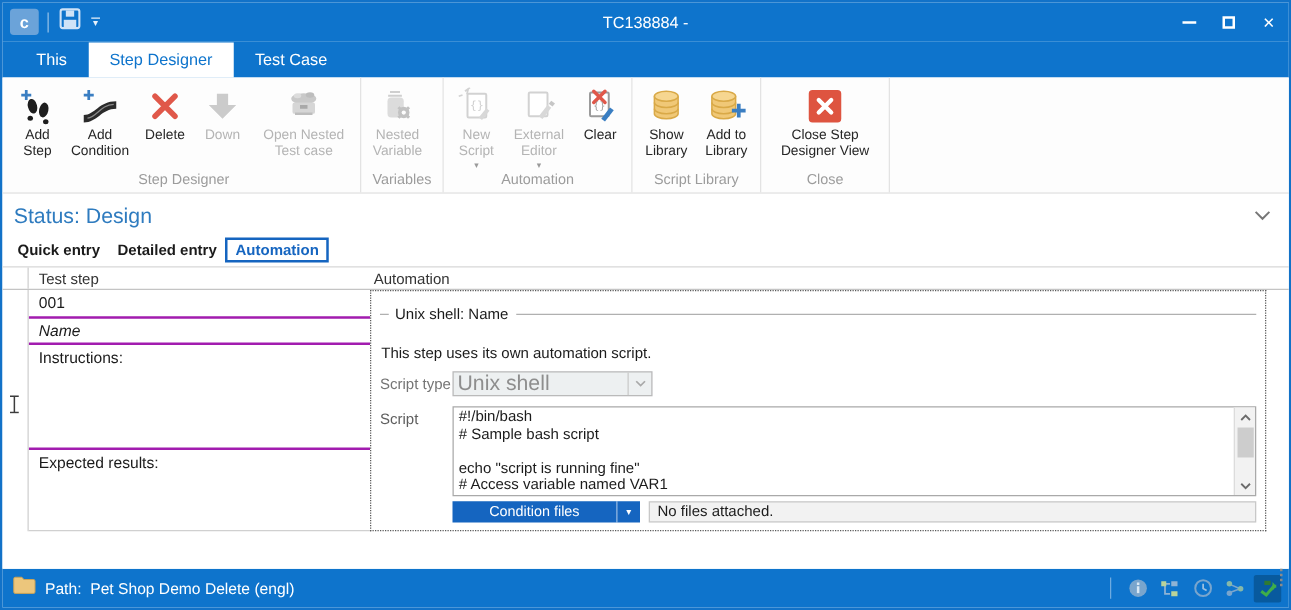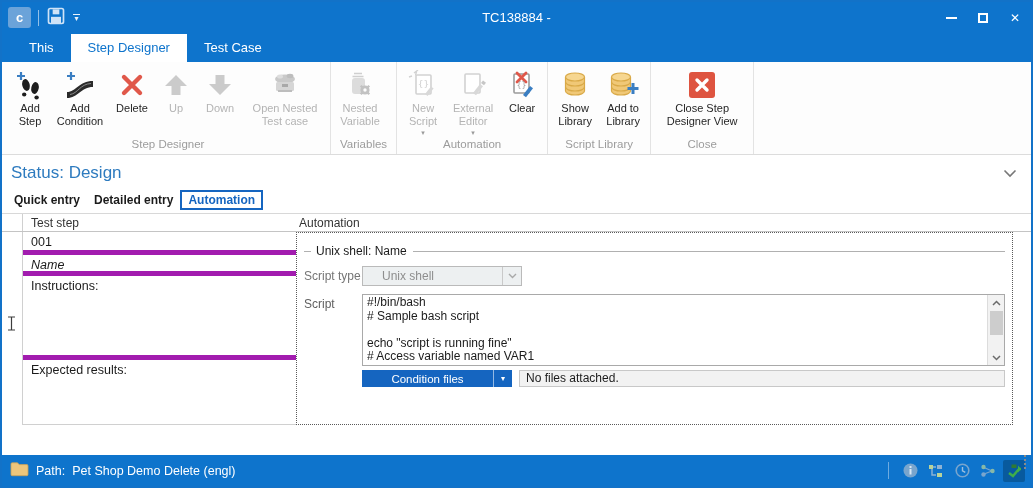--- a/index.html
+++ b/index.html
@@ -48,35 +48,35 @@
   .tablearea { margin-top:3px; }
   .thead { display:flex; height:19px; border-top:1px solid #d8d8d8; border-bottom:1px solid #c4c4c4; font-size:12px; color:#333; }
   .gutterh { width:21px; border-right:1px solid #d0d0d0; }
   .th.ts { width:273px; padding-left:8px; line-height:18px; }
   .th.au { flex:1; padding-left:3px; line-height:18px; margin-right:18px; }
 
   .tbody { display:flex; height:193px; }
   .gutter { width:21px; border-right:1px solid #d0d0d0; position:relative; }
   .ibeam { position:absolute; left:5px; top:84px; }
   .tscol { width:273px; display:flex; flex-direction:column; border-bottom:1px solid #d0d0d0; }
-  .trow { border-bottom:5px solid #a21caf; font-size:12.5px; color:#1b1b1b; padding:3px 0 0 8px; }
+  .trow { border-bottom:2px solid #a21caf; font-size:12.5px; color:#1b1b1b; padding:3px 0 0 8px; }
   .trow.noline { border-bottom:none; }
   .r1{height:23px;} .r2{height:21px;font-style:italic;} .r3{height:21px;} .r4{height:63px;} .r5{height:21px;} .r6{flex:1; border-bottom:none;}
 
   .aucol { flex:1; margin-right:18px; border:1px dotted #5a5a5a; position:relative; background:#fff; padding:4px 7px 0 7px; }
   .gbhead { display:flex; align-items:center; margin-top:7px; }
   .gline { height:1px; background:#b0b0b0; }
   .gline.s { width:7px; margin-right:5px; }
   .gline.f { flex:1; margin-left:6px; }
   .gbt { font-size:12px; color:#1b1b1b; }
   .desc { font-size:12px; color:#1b1b1b; margin:17px 0 0 1px; }
   .frow { display:flex; margin-top:8px; align-items:flex-start; }
   .flbl { width:58px; flex:none; font-size:12px; color:#757575; padding-top:3px; }
   .combo { width:160px; height:20px; background:#edf0f1; border:1px solid #bababa; display:flex; align-items:center; }
-  .cval { flex:1; font-size:12px; color:#8e8e8e; padding-left:19px; }
+  .cval { flex:1; font-size:17px; color:#8e8e8e; padding-left:3px; }
   .carr { width:19px; height:18px; border-left:1px solid #c9c9c9; display:flex; align-items:center; justify-content:center; color:#a9a9a9; font-size:9px; }
   .scriptbox { flex:1; height:72px; border:1px solid #a9a9a9; display:flex; background:#fff; }
   .scripttext { flex:1; font-size:12px; line-height:13.5px; color:#1b1b1b; padding:1px 4px; white-space:pre; overflow:hidden; }
   .vscroll { width:17px; background:#f2f2f2; border-left:1px solid #dcdcdc; display:flex; flex-direction:column; align-items:center; }
   .sarr { height:15px; display:flex; align-items:center; justify-content:center; width:100%; }
   .strack { flex:1; width:100%; display:flex; justify-content:center; }
   .sthumb { width:13px; height:24px; background:#cdcdcd; margin-top:1px; }
   .frow.files { margin-top:4px; }
   .afbtn { width:150px; height:17px; background:#1565c0; color:#fff; display:flex; align-items:center; font-size:11.5px; }
   .afbtn .aflbl { flex:1; text-align:center; }
@@ -158,28 +158,20 @@
           <span class="rlbl">Add Condition</span>
         </div>
         <div class="rbtn" style="width:46px">
           <span class="ric">
             <svg width="28" height="28" viewBox="0 0 28 28">
                 <path d="M6 6 L22 22 M22 6 L6 22" stroke="#e0584a" stroke-width="4.4" stroke-linecap="round"></path>
               </svg>
           </span>
           <span class="rlbl">Delete</span>
         </div>
-        <div class="rbtn dis" style="width:42px">
-          <span class="ric">
-            <svg width="28" height="28" viewBox="0 0 28 28">
-                <path d="M14 4 L25 15 H18.5 V24 H9.5 V15 H3 Z" fill="#cbcbcb"></path>
-              </svg>
-          </span>
-          <span class="rlbl">Up</span>
-        </div>
         <div class="rbtn dis" style="width:46px">
           <span class="ric">
             <svg width="28" height="28" viewBox="0 0 28 28">
                 <path d="M14 24 L3 13 H9.5 V4 H18.5 V13 H25 Z" fill="#cbcbcb"></path>
               </svg>
           </span>
           <span class="rlbl">Down</span>
         </div>
         <div class="rbtn dis" style="width:84px">
           <span class="ric">
@@ -342,20 +334,21 @@
           <div class="trow r5 noline">Expected results:</div>
           <div class="trow r6"></div>
         </div>
 
         <div class="aucol">
           <div class="gbhead">
             <span class="gline s"></span>
             <span class="gbt">Unix shell: Name</span>
             <span class="gline f"></span>
           </div>
+          <div class="desc">This step uses its own automation script.</div>
 
           <div class="frow">
             <span class="flbl">Script type</span>
             <div class="combo">
               <span class="cval">Unix shell</span>
               <span class="carr">
                 <svg width="9" height="6" viewBox="0 0 9 6">
                     <path d="M1 1 L4.5 4.5 L8 1" fill="none" stroke="#a9a9a9" stroke-width="1.4"></path>
                   </svg>
               </span>

